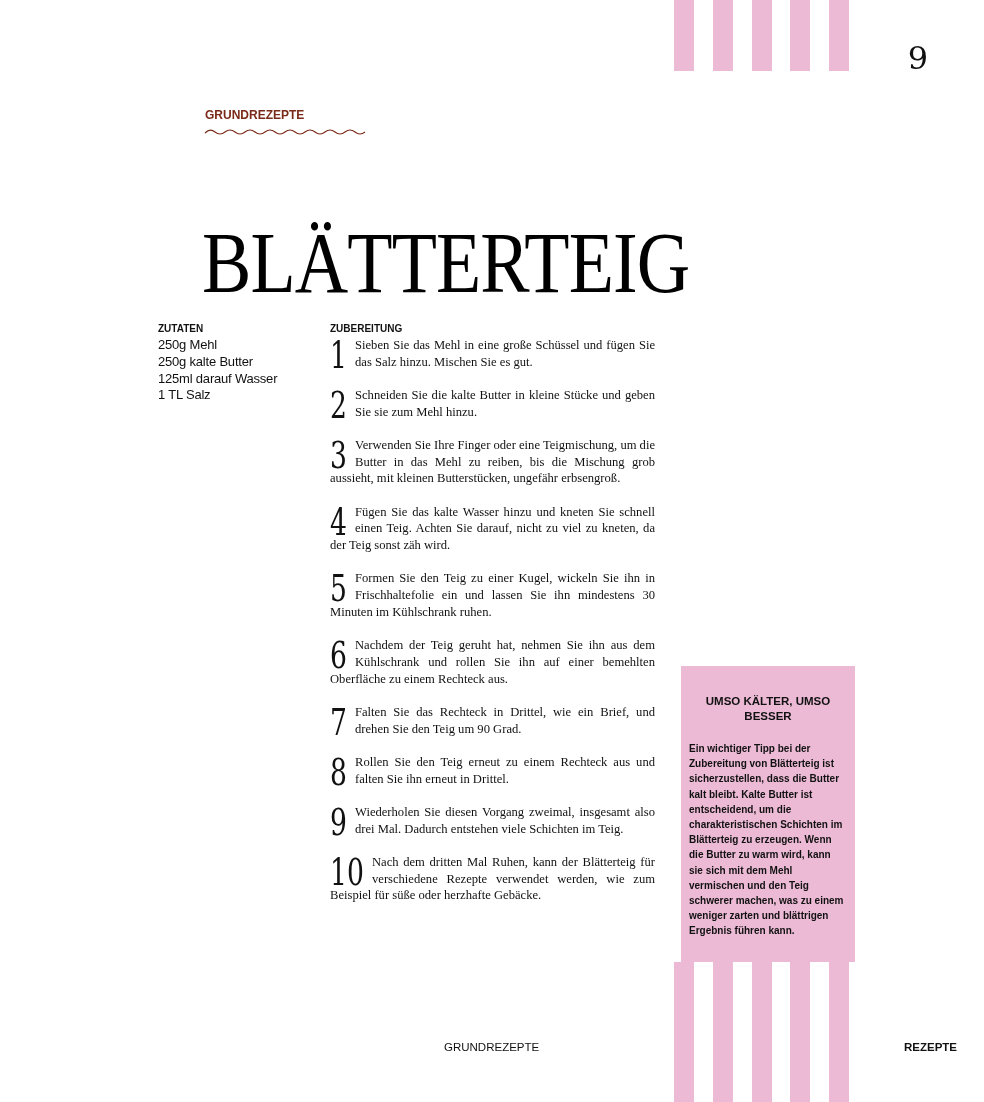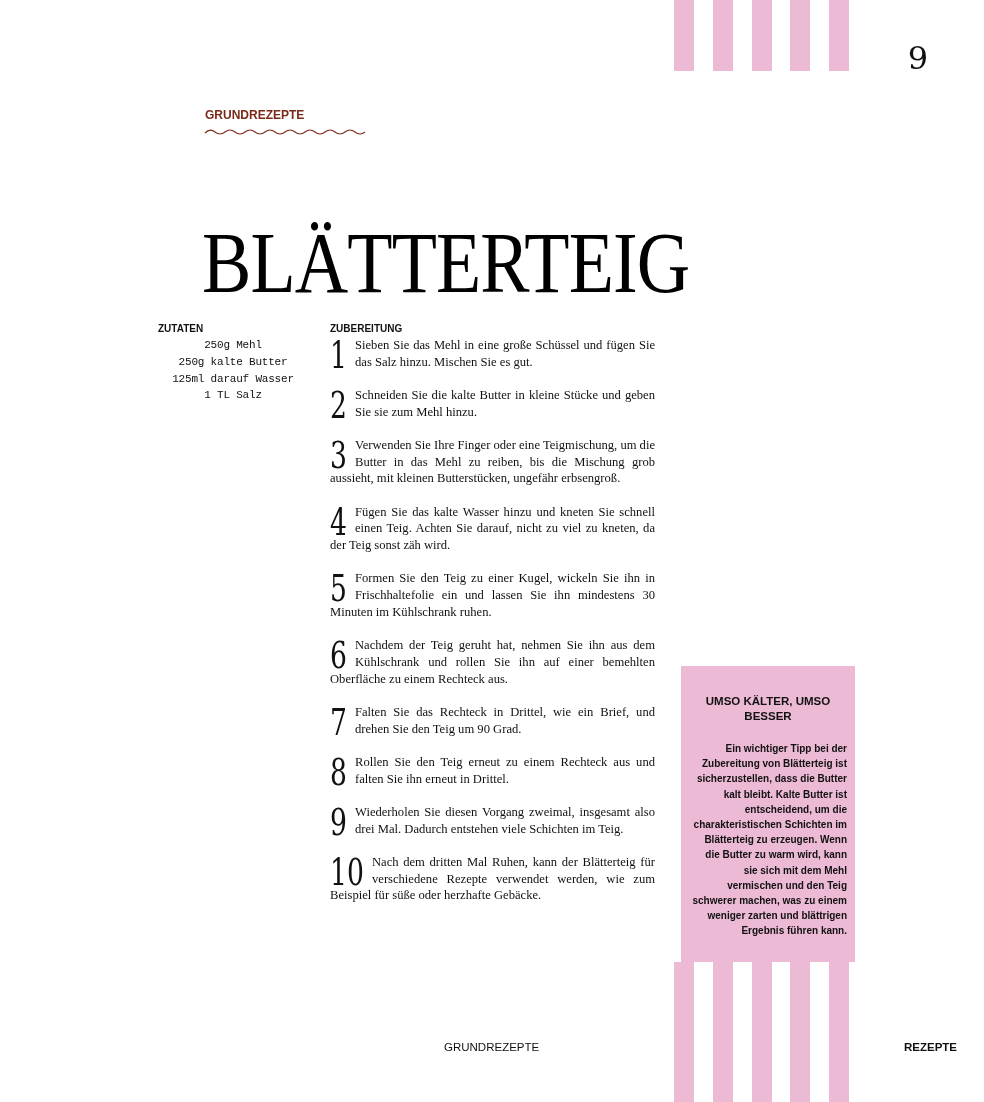--- a/index.html
+++ b/index.html
@@ -31,22 +31,22 @@
     letter-spacing: -1px; color: #000; font-weight: normal;
     transform: scaleX(0.86); transform-origin: left top;
   }
 
   .col-ingredients { position: absolute; left: 158px; top: 321px; width: 150px; }
   .section-head {
     font-family: "Liberation Sans", sans-serif; font-weight: bold; font-size: 10px;
     line-height: 16px; color: #111;
   }
   .ingredient {
-    font-family: Liberation Mono, monospace; font-size: 11px; line-height: 16.8px;
-    color: #111; letter-spacing: -0.2px; text-align: center;
+    font-family: Liberation Sans, sans-serif; font-size: 13px; line-height: 16.8px;
+    color: #111; letter-spacing: -0.2px;
   }
 
   .col-steps { position: absolute; left: 330px; top: 321px; width: 325px; }
   .step {
     font-family: "Liberation Serif", serif; font-size: 12.6px; line-height: 16.7px;
     text-align: justify; color: #111; margin-bottom: 16.6px;
   }
   .step .num {
     float: left; font-family: "DejaVu Serif", serif; font-weight: 200;
     font-size: 38px; line-height: 30px; height: 30px; margin-right: 4px; margin-top: 3px;
@@ -58,21 +58,21 @@
   .tip-box {
     position: absolute; left: 681px; top: 666px; width: 174px; height: 296px;
     background: #ecbad5;
   }
   .tip-title {
     position: absolute; left: 8px; right: 8px; top: 28px; text-align: center;
     font-family: "Liberation Sans", sans-serif; font-weight: bold; font-size: 11.5px;
     line-height: 15px; color: #111;
   }
   .tip-body {
-    position: absolute; left: 8px; right: 8px; top: 75px; text-align: right;
+    position: absolute; left: 8px; right: 8px; top: 75px; text-align: left;
     font-family: "Liberation Sans", sans-serif; font-weight: bold; font-size: 10px;
     line-height: 15.2px; color: #111;
   }
   .stripe-bottom { position: absolute; top: 962px; height: 140px; width: 20px; background: #ecbad5; }
 
   .footer-left {
     position: absolute; left: 444px; top: 1041px;
     font-family: "Liberation Sans", sans-serif; font-size: 11.5px; color: #111;
   }
   .footer-right {

